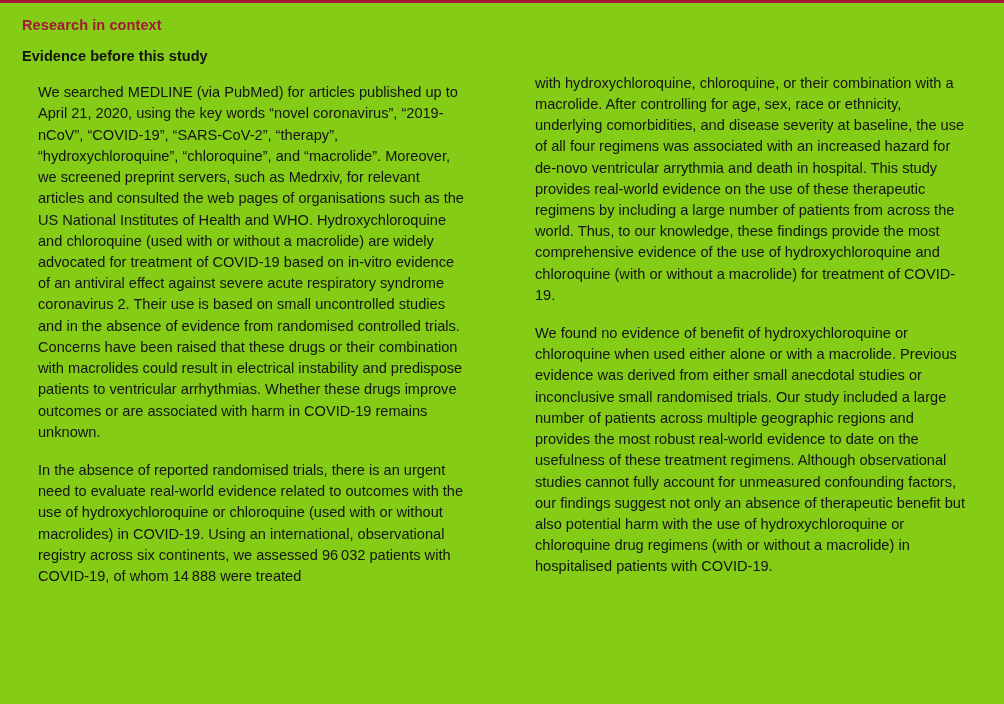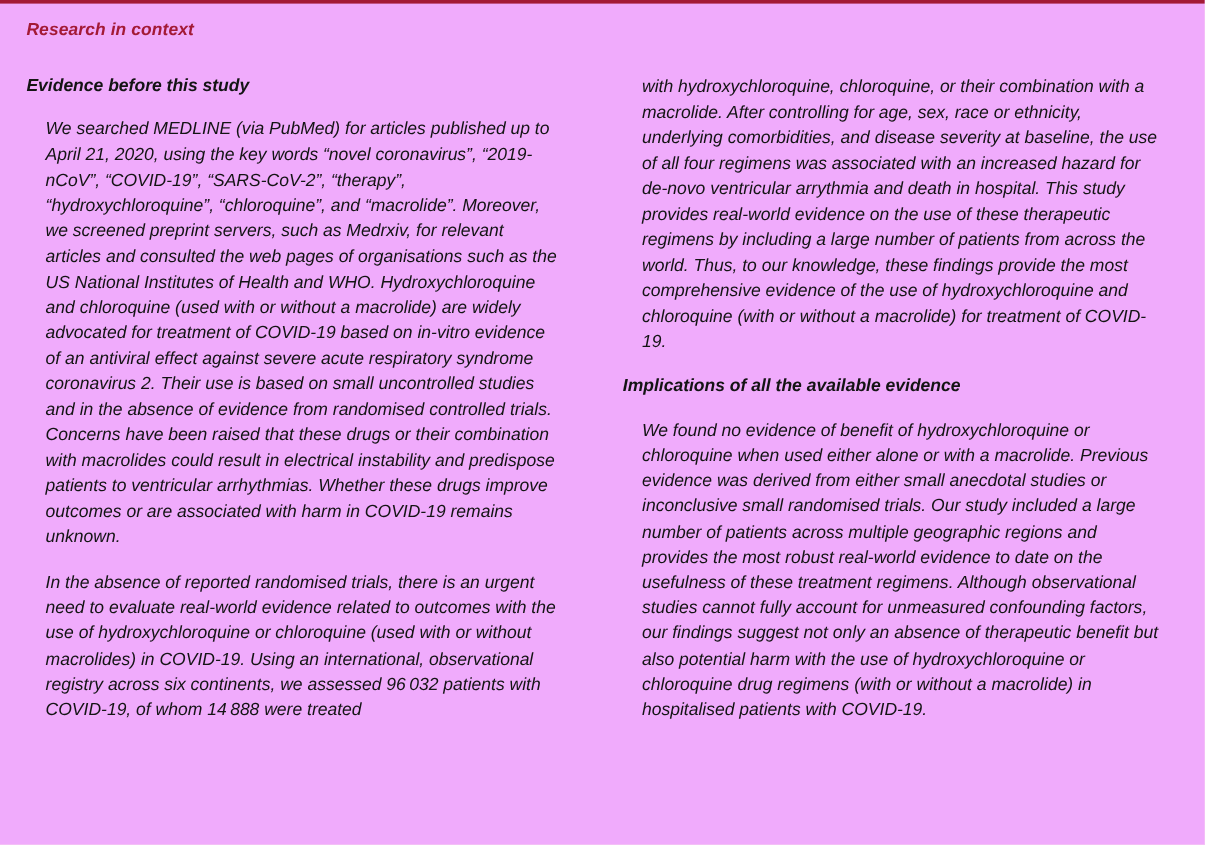--- a/index.html
+++ b/index.html
@@ -11,37 +11,36 @@
     height: 704px;
     background: #fbe9ea;
     font-family: "Liberation Sans", sans-serif;
     color: #1a1a1a;
     overflow: hidden;
   }
   .panel {
     box-sizing: border-box;
     width: 1004px;
     height: 704px;
-    background: #f0abfc;
+    background: #84cc16;
     border-top: 3px solid #a31a36;
     padding: 10px 22px 0 22px;
     position: relative;
-    font-style: italic;
   }
   .panel-title {
     color: #a31a36;
     font-size: 14.5px;
     font-weight: bold;
     margin: 4px 0 14px 0;
     letter-spacing: 0.1px;
   }
   .columns {
     display: flex;
     gap: 34px;
-    align-items: flex-end;
+    align-items: center;
   }
   .col {
     width: 468px;
   }
   .section + .section {
     margin-top: 17px;
   }
   .heading {
     font-size: 14.6px;
     font-weight: bold;
@@ -79,20 +78,19 @@
 
     </div>
 
     <div class="col">
 
       <div class="section">
         <p class="para">with hydroxychloroquine, chloroquine, or their combination with a macrolide. After controlling for age, sex, race or ethnicity, underlying comorbidities, and disease severity at baseline, the use of all four regimens was associated with an increased hazard for de-novo ventricular arrythmia and death in hospital.  This study provides real-world evidence on the use of these therapeutic regimens by including a large number of patients from across the world. Thus, to our knowledge, these findings provide the most comprehensive evidence of the use of hydroxychloroquine and chloroquine (with or without a macrolide) for treatment of COVID-19.</p>
       </div>
 
       <div class="section">
-        <div class="heading">Implications of all the available evidence</div>
         <p class="para">We found no evidence of benefit of hydroxychloroquine or chloroquine when used either alone or with a macrolide. Previous evidence was derived from either small anecdotal studies or inconclusive small randomised trials. Our study included a large number of patients across multiple geographic regions and provides the most robust real-world evidence to date on the usefulness of these treatment regimens. Although observational studies cannot fully account for unmeasured confounding factors, our findings suggest not only an absence of therapeutic benefit but also potential harm with the use of hydroxychloroquine or chloroquine drug regimens (with or without a macrolide) in hospitalised patients with COVID-19.</p>
       </div>
 
     </div>
 
   </div>
 </div>
 
 </body></html>

